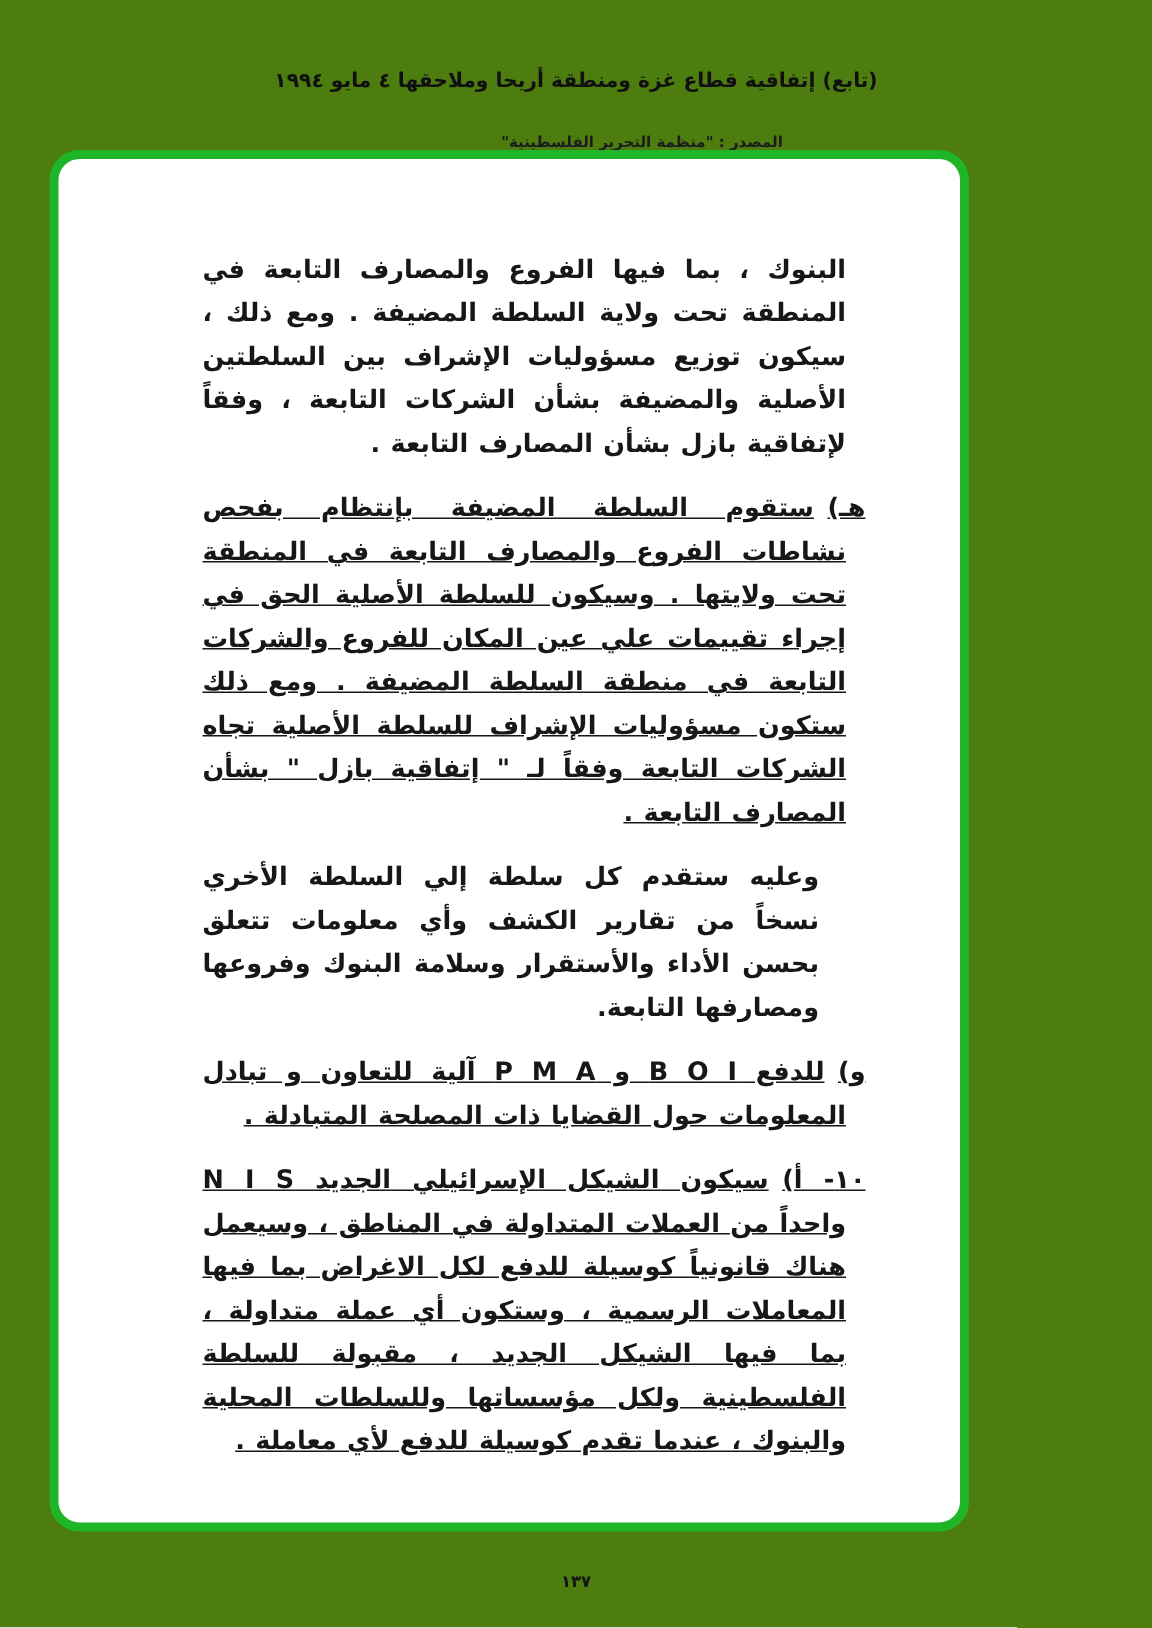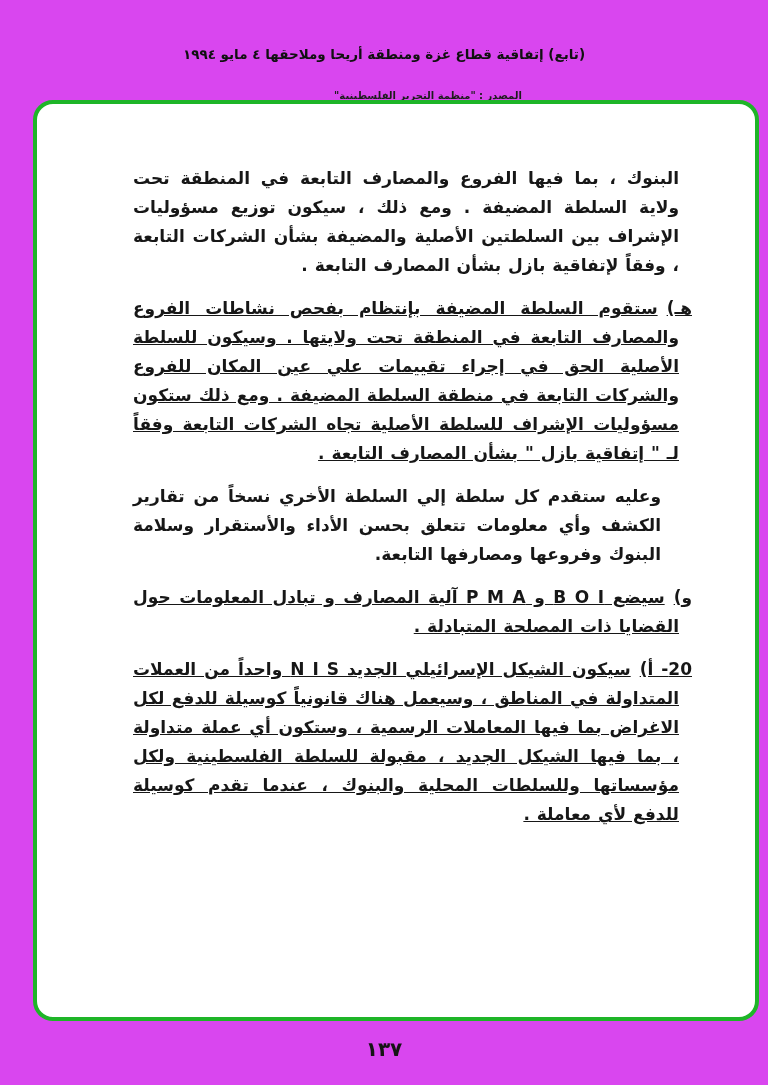--- a/index.html
+++ b/index.html
@@ -5,21 +5,21 @@
   * { margin: 0; padding: 0; box-sizing: border-box; }
   html, body {
     width: 768px; height: 1085px;
     background: #ffffff;
     font-family: "DejaVu Sans", sans-serif;
     overflow: hidden;
   }
   .page {
     position: relative;
     width: 768px; height: 1085px;
-    background: #d946ef;
+    background: #4d7c0f;
     color: #161616;
   }
   .header {
     position: absolute;
     top: 46px; left: 0; width: 100%;
     text-align: center;
     direction: rtl;
   }
   .header-line1 {
     font-size: 13.5px;
@@ -31,22 +31,22 @@
     display: inline-block;
     margin-top: 9px;
     font-size: 10px;
     font-weight: bold;
     color: #1c1c1c;
     transform: translateX(44px); 
   }
   .green-box {
     position: absolute;
     left: 33px; top: 100px;
-    width: 726px; height: 921px;
-    border: 4px solid #ec4899;
+    width: 613px; height: 921px;
+    border: 6px solid #ec4899;
     border-radius: 20px;
     background: #ffffff;
   }
   .content {
     position: absolute;
     top: 60px; right: 76px; left: 96px;
     direction: rtl;
   }
   .para {
     font-size: 17px;
@@ -61,41 +61,41 @@
   .para.indented { padding-right: 18px; }
   .marker {
     white-space: nowrap;
     margin-left: 9px; 
   }
   .page-number {
     position: absolute;
     bottom: 24px; left: 0; width: 100%;
     text-align: center;
     direction: rtl;
-    font-size: 20px;
+    font-size: 11px;
     font-weight: bold;
     color: #141414;
   }
 </style>
 </head>
 <body>
 
 <div class="page">
 
   <div class="header">
     <div class="header-line1">(تابع) إتفاقية قطاع غزة ومنطقة أريحا وملاحقها ٤ مايو ١٩٩٤</div>
     <br>
     <div class="header-line2">المصدر :  "منظمة التحرير الفلسطينية"</div>
   </div>
 
   <div class="green-box" style="border-color: rgb(30, 181, 40);">
     <div class="content">
         <div class="para"><span>البنوك ، بما فيها الفروع والمصارف التابعة في المنطقة تحت ولاية السلطة المضيفة . ومع ذلك ، سيكون توزيع مسؤوليات الإشراف بين السلطتين الأصلية والمضيفة بشأن الشركات التابعة ، وفقاً لإتفاقية بازل بشأن المصارف التابعة .</span></div>
         <div class="para with-marker"><span class="marker">هـ)</span><span>ستقوم السلطة المضيفة بإنتظام بفحص نشاطات الفروع والمصارف التابعة في المنطقة تحت ولايتها . وسيكون للسلطة الأصلية الحق في إجراء تقييمات علي عين المكان للفروع والشركات التابعة في منطقة السلطة المضيفة . ومع ذلك ستكون مسؤوليات الإشراف للسلطة الأصلية تجاه الشركات التابعة وفقاً لـ " إتفاقية بازل "  بشأن المصارف التابعة .</span></div>
         <div class="para indented"><span>وعليه ستقدم كل سلطة إلي السلطة الأخري نسخاً من تقارير الكشف وأي معلومات تتعلق بحسن الأداء والأستقرار وسلامة البنوك وفروعها ومصارفها التابعة.</span></div>
-        <div class="para with-marker"><span class="marker">و)</span><span>سيضع B O I  و  P M A  آلية المصارف و تبادل المعلومات حول القضايا ذات المصلحة المتبادلة .</span></div>
-        <div class="para with-marker"><span class="marker">20- أ)</span><span>سيكون الشيكل الإسرائيلي الجديد N I S واحداً من العملات المتداولة في المناطق ، وسيعمل هناك قانونياً كوسيلة للدفع لكل الاغراض بما فيها المعاملات الرسمية ، وستكون أي عملة متداولة ، بما فيها الشيكل الجديد ، مقبولة للسلطة الفلسطينية ولكل مؤسساتها وللسلطات المحلية والبنوك ، عندما تقدم كوسيلة للدفع لأي معاملة .</span></div>
+        <div class="para with-marker"><span class="marker">و)</span><span>للدفع B O I  و  P M A  آلية للتعاون و تبادل المعلومات حول القضايا ذات المصلحة المتبادلة .</span></div>
+        <div class="para with-marker"><span class="marker">١٠- أ)</span><span>سيكون الشيكل الإسرائيلي الجديد N I S واحداً من العملات المتداولة في المناطق ، وسيعمل هناك قانونياً كوسيلة للدفع لكل الاغراض بما فيها المعاملات الرسمية ، وستكون أي عملة متداولة ، بما فيها الشيكل الجديد ، مقبولة للسلطة الفلسطينية ولكل مؤسساتها وللسلطات المحلية والبنوك ، عندما تقدم كوسيلة للدفع لأي معاملة .</span></div>
       </div>
   </div>
 
   <div class="page-number">١٣٧</div>
 
 </div>
 
 </body></html>

